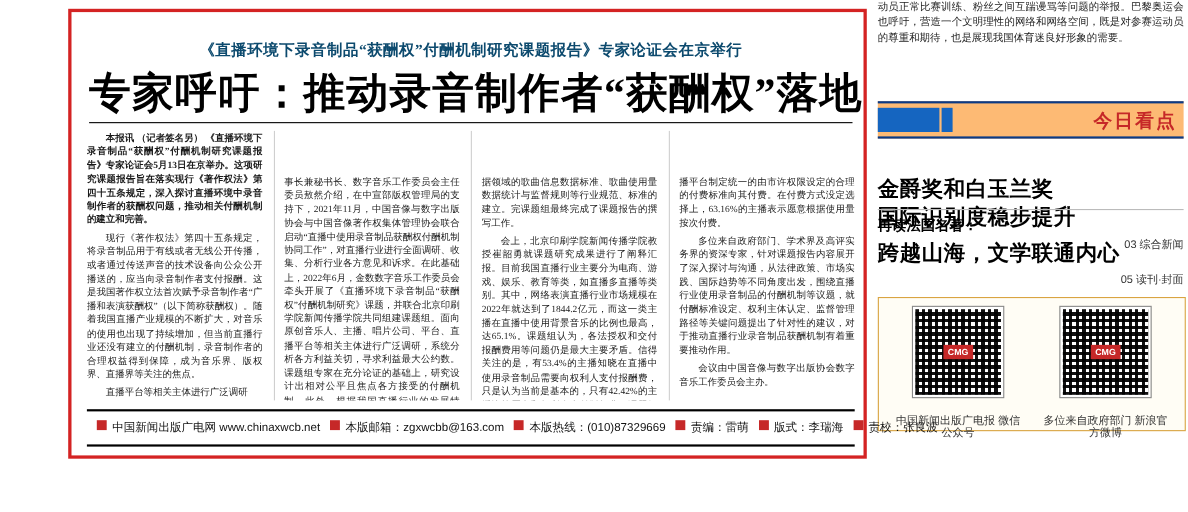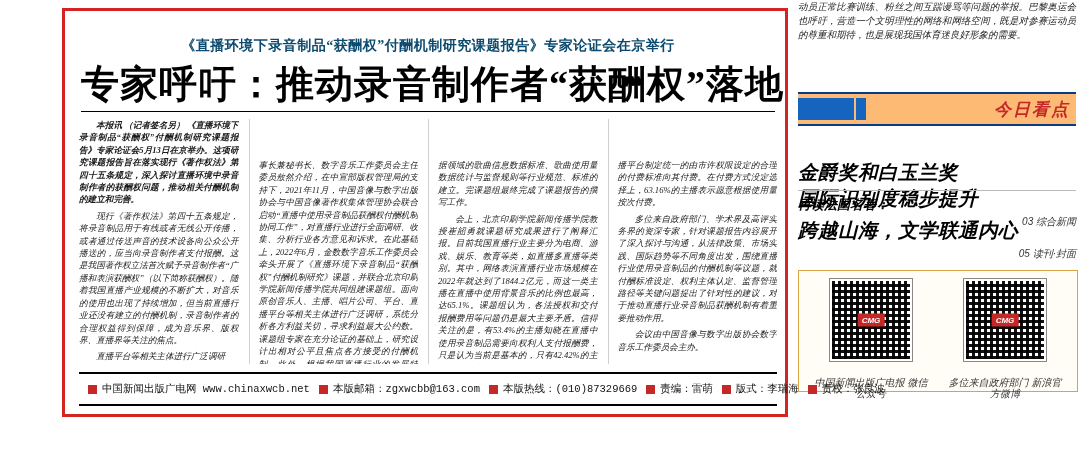--- a/index.html
+++ b/index.html
@@ -9,21 +9,20 @@
     font-family:"Liberation Serif", serif;
     color:#111;
     overflow:hidden;
   }
   .page{position:relative;width:1080px;height:465px;}
 
   
   .right-col{
     position:absolute;left:795px;top:0;width:285px;height:465px;
     background:#fff;
-    font-style:italic;
   }
   .rc-top-text{
     position:absolute;left:3px;top:0px;width:278px;
     font-size:9.5px;line-height:14px;color:#222;text-align:justify;
     font-family:"Liberation Serif", serif;
   }
   .today-bar{
     position:absolute;left:3px;top:92px;width:278px;height:30px;
     border-top:2px solid #0a3a86;border-bottom:2px solid #0a3a86;
     background:#fdba74;
@@ -102,35 +101,35 @@
   .rule-under-title{
     position:absolute;left:16px;top:100px;width:694px;border-top:1px solid #000;
   }
   .cols{
     position:absolute;left:14px;top:108px;width:698px;height:245px;
     display:flex;gap:10px;
   }
   .col{
     width:164px;font-size:8.6px;line-height:12.4px;text-align:justify;
     color:#1a1a1a;font-family:"Liberation Serif", serif;
-    overflow:hidden;position:relative;font-style:italic;
+    overflow:hidden;position:relative;
   }
   .col + .col{border-left:1px solid #cfcfcf;padding-left:9px;}
   .col p{margin:0 0 4px 0;text-indent:2em;}
   .col p.noind{text-indent:0;margin-top:40px;}
   .byline{font-weight:bold;}
 
   .footer{
     position:absolute;left:14px;bottom:8px;width:698px;height:30px;
     border-top:2px solid #000;border-bottom:2px solid #000;
     display:flex;align-items:center;
   }
   .fitem{
-    display:flex;align-items:center;font-size:10.5px;color:#111;
-    font-family:Liberation Mono, monospace;white-space:nowrap;
+    display:flex;align-items:flex-start;font-size:10.5px;color:#111;
+    font-family:Liberation Sans, sans-serif;white-space:nowrap;
   }
   .sq{width:9px;height:9px;background:#c62828;margin:0 5px 0 9px;display:inline-block;}
 </style>
 </head>
 <body>
 
 <div class="page">
 
   <div class="right-col">
 

